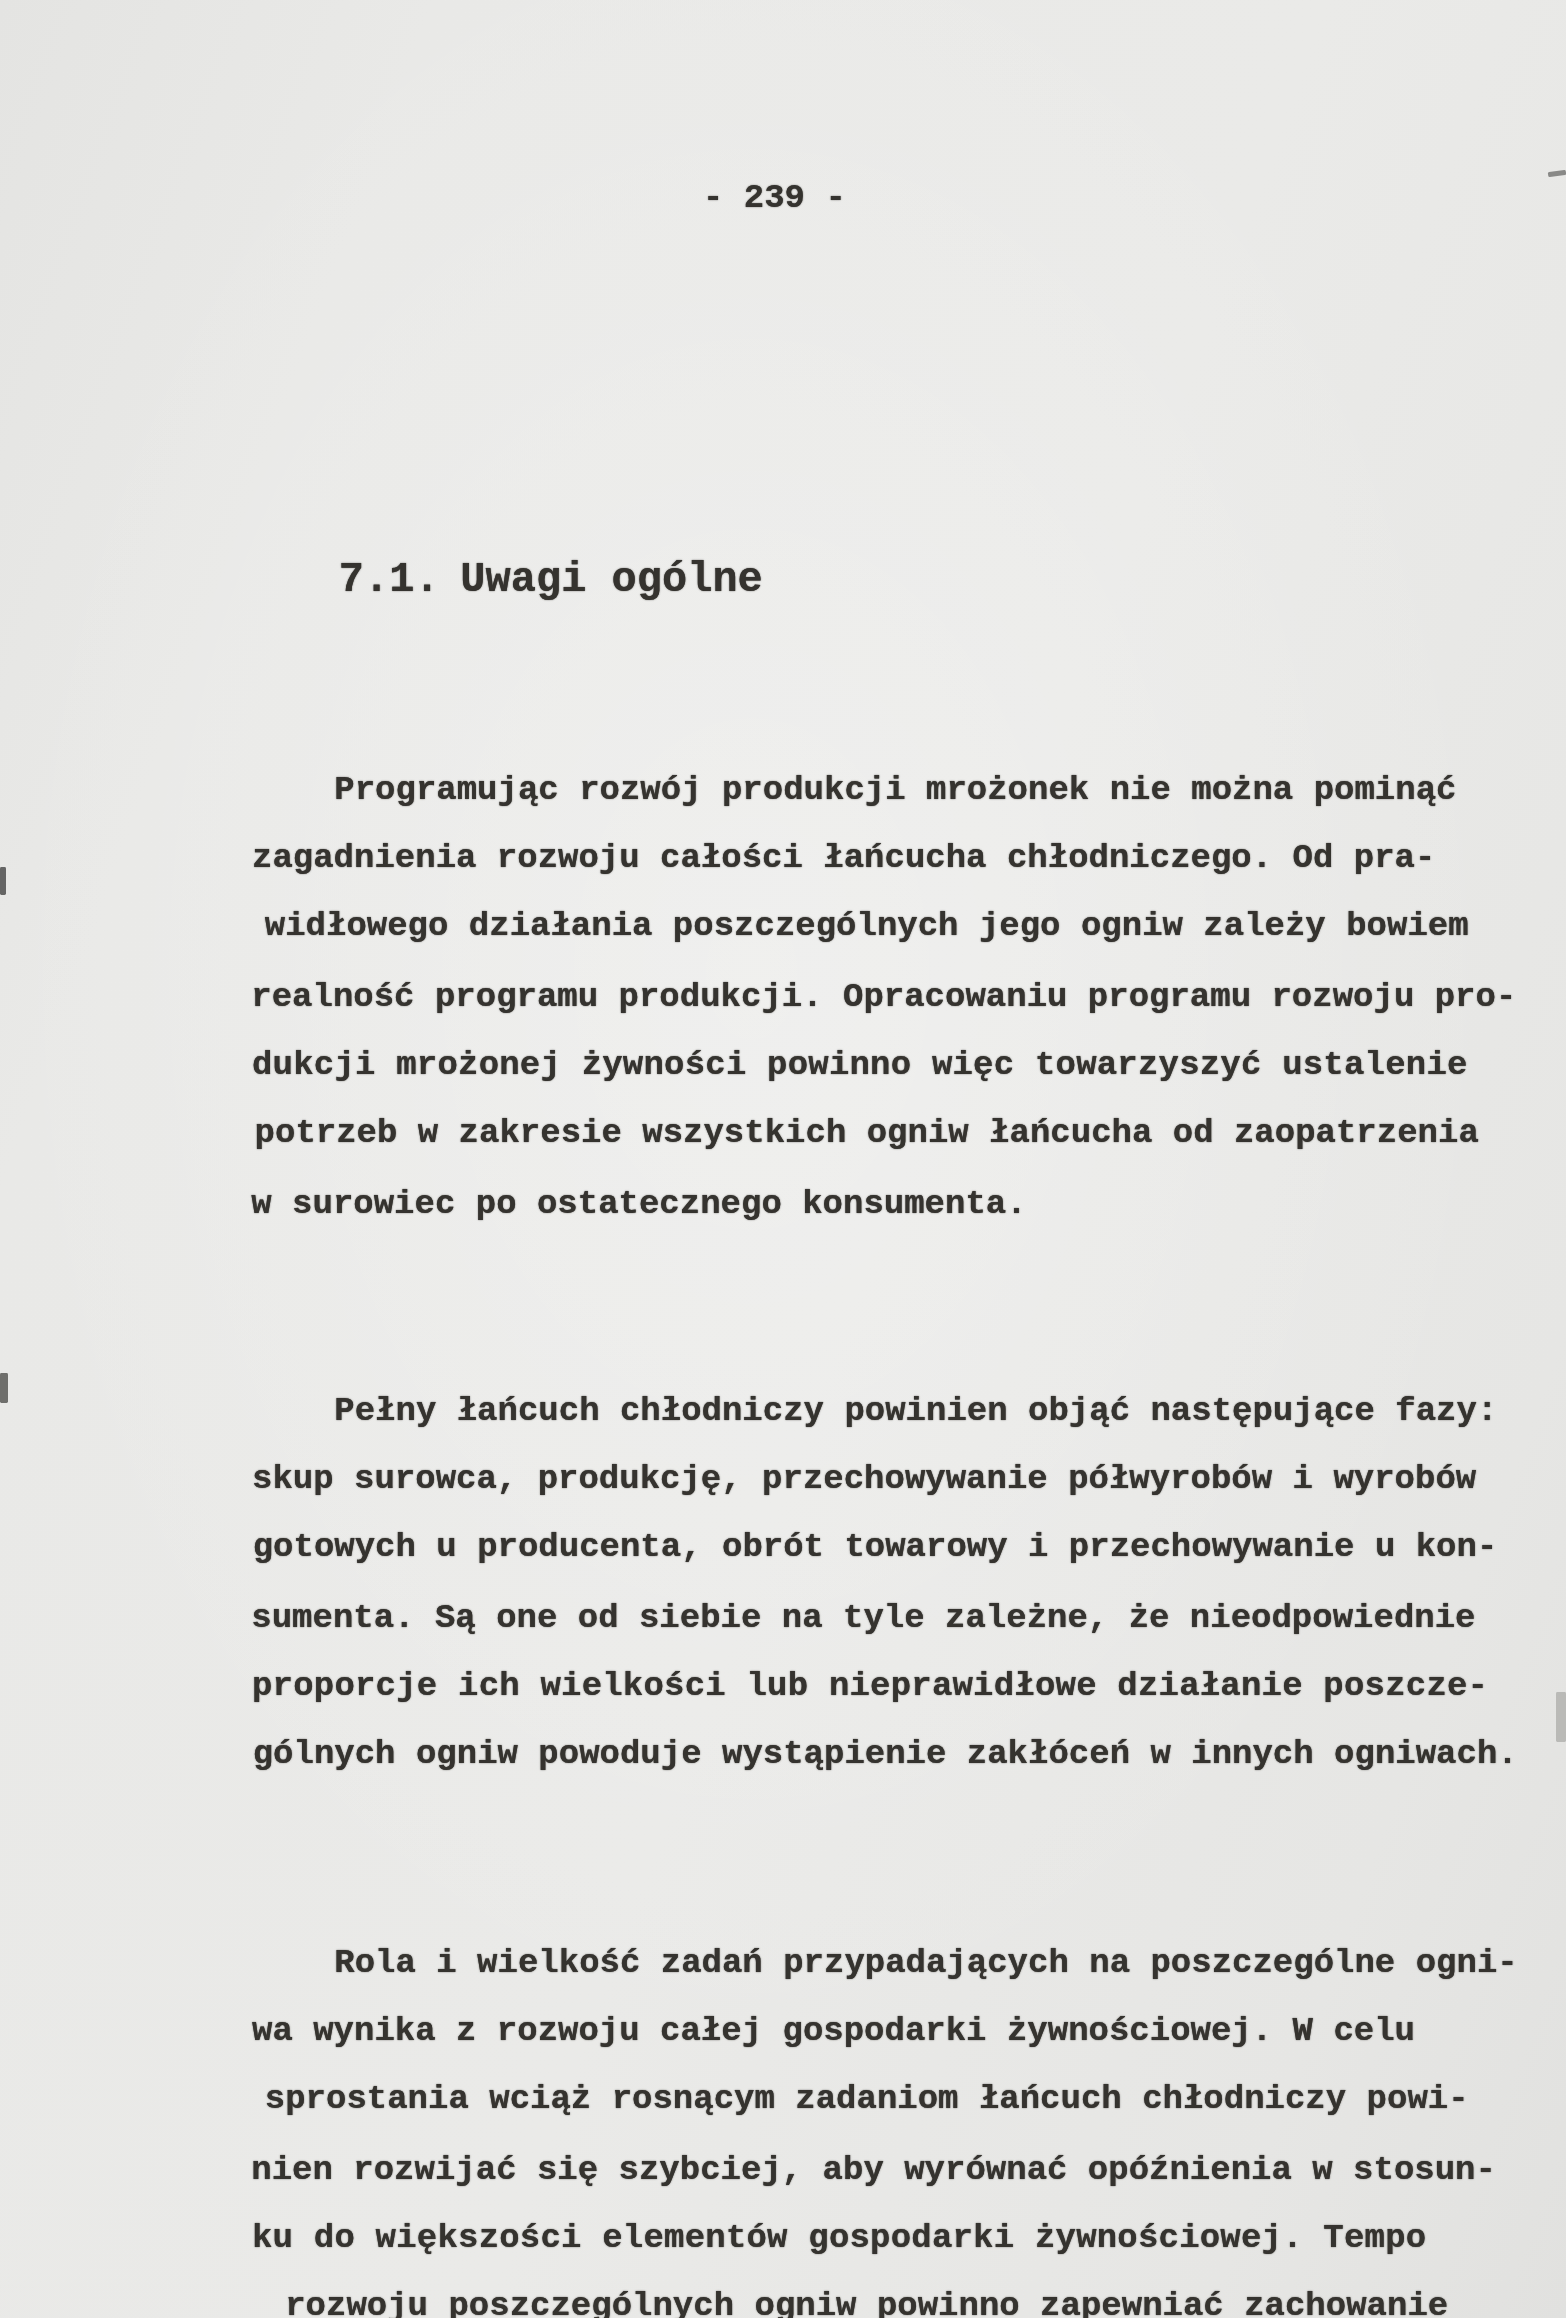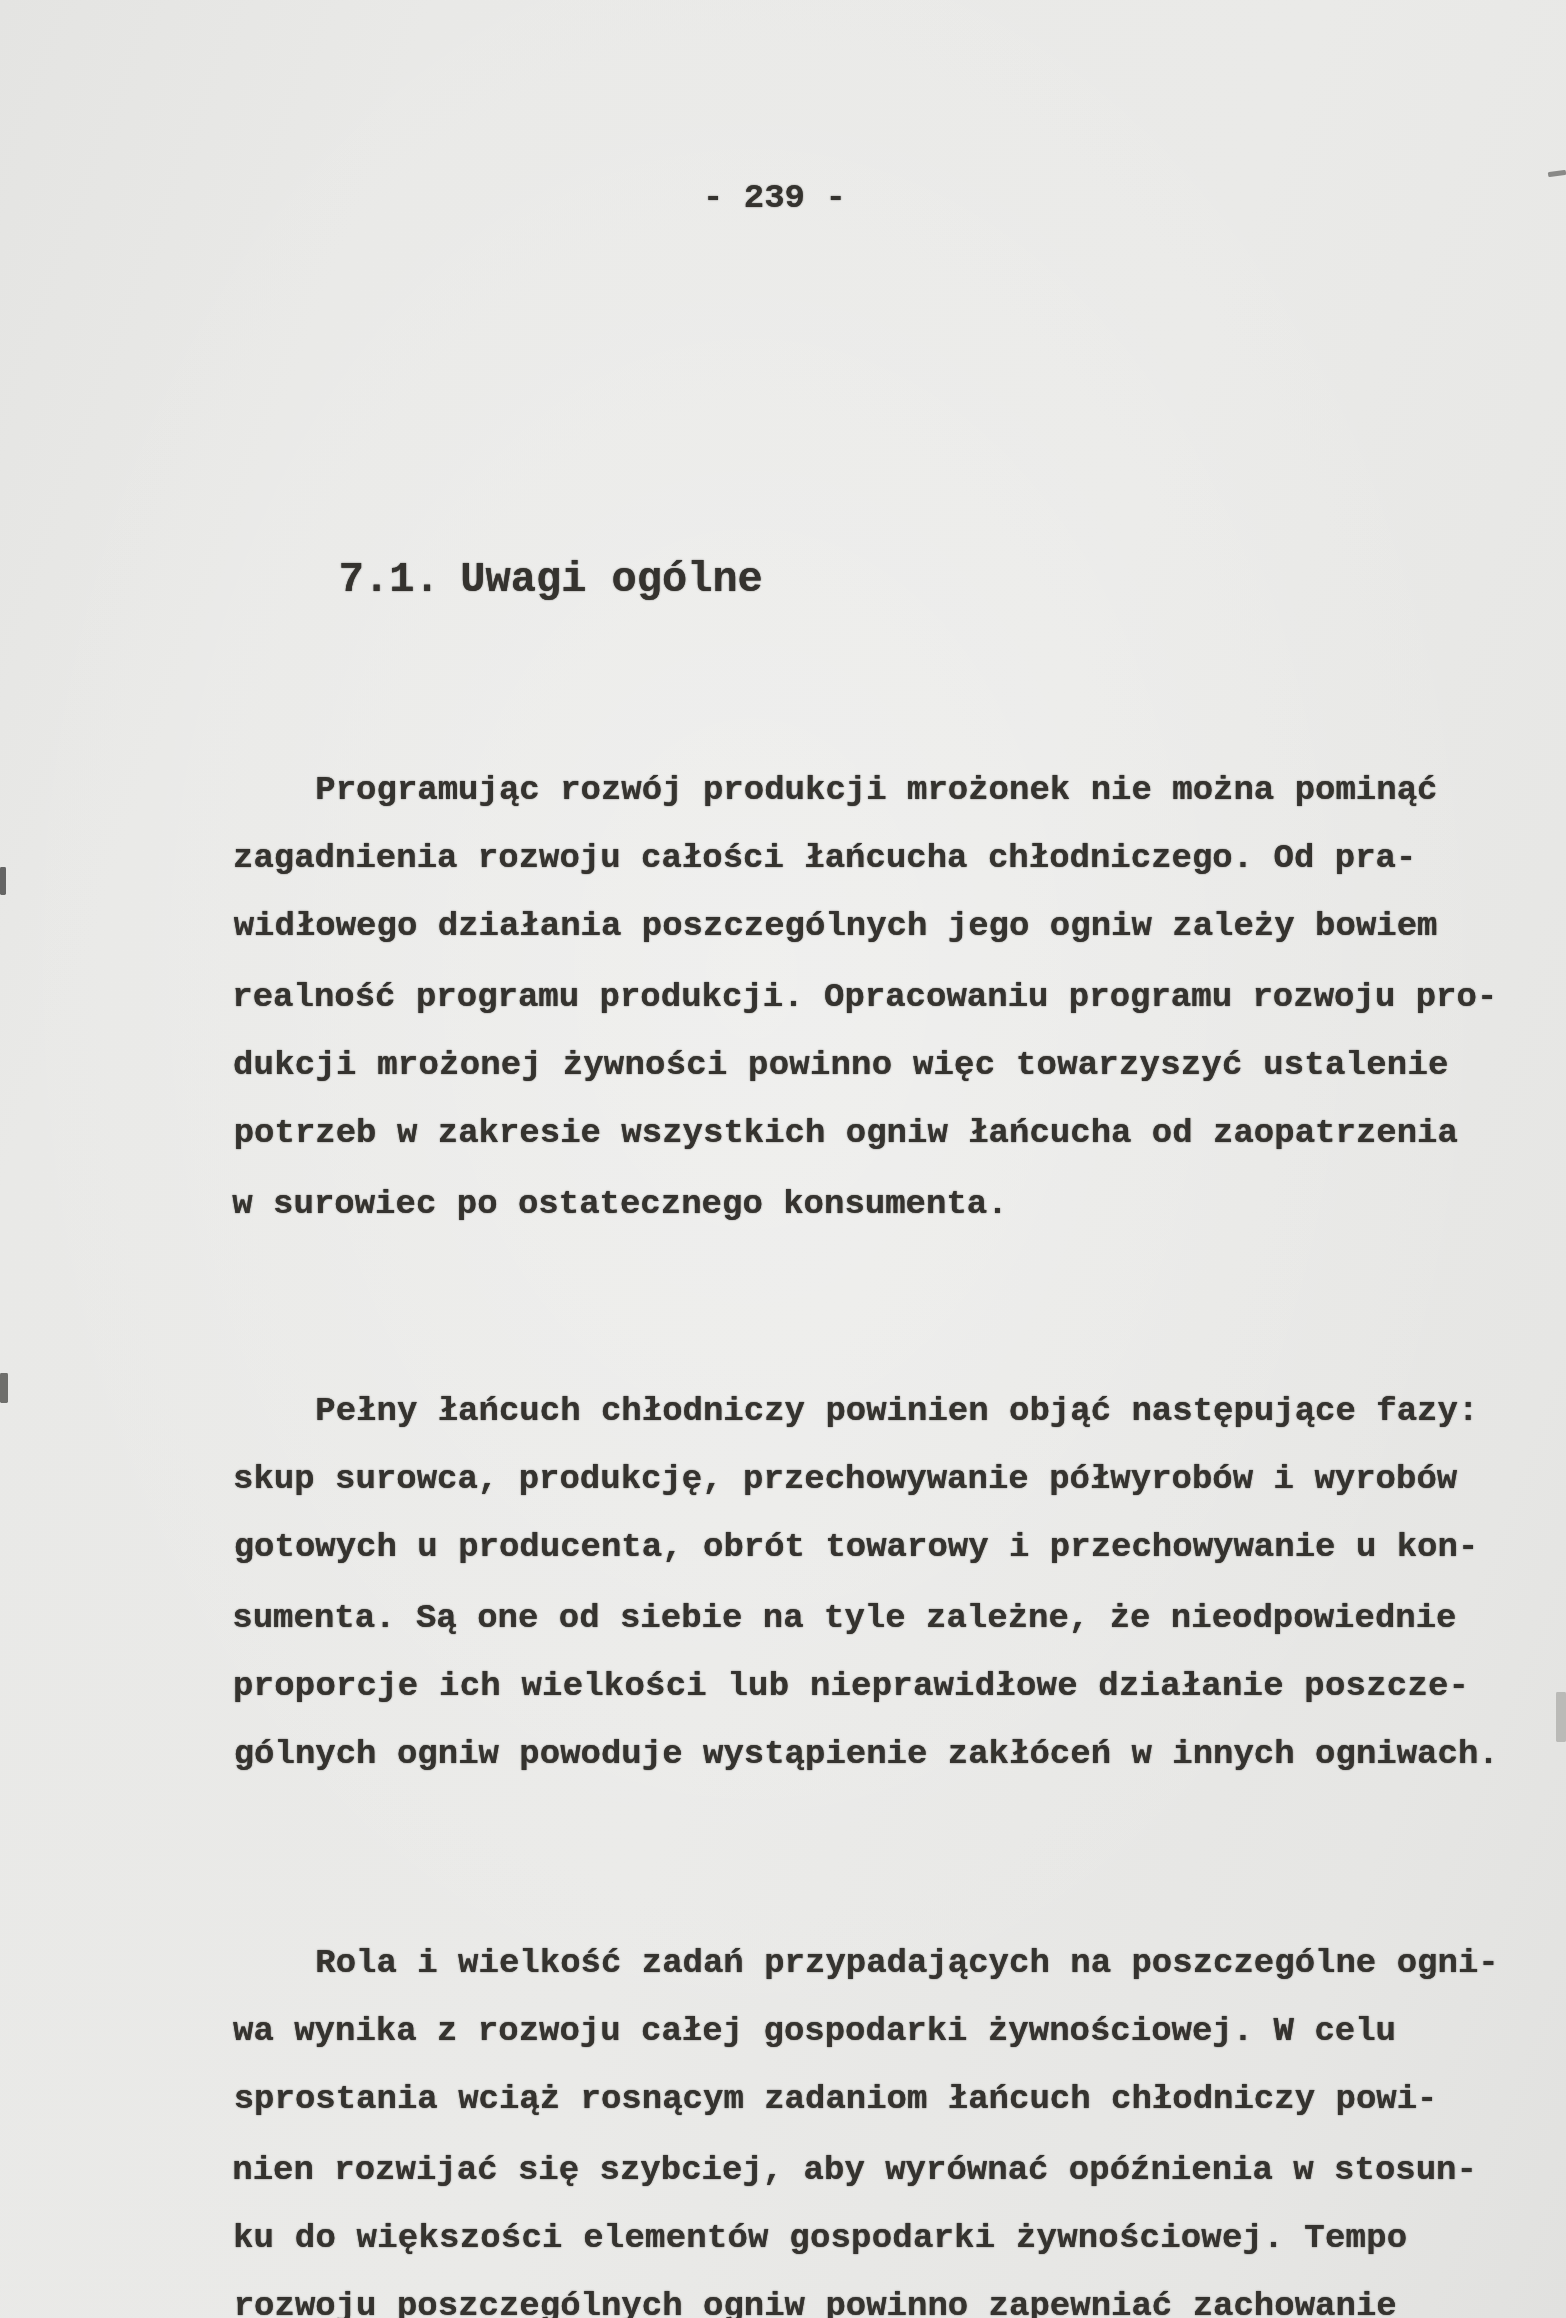--- a/index.html
+++ b/index.html
@@ -32,24 +32,24 @@
   .h1 .title{margin-left:41px;}
   .h2{
     position:absolute;top:517px;left:238px;
     font-size:42px;line-height:1;
   }
   .h2 .title{margin-left:20.7px;}
   .body-text{
     position:absolute;top:617px;left:233px;width:1247px;
     font-size:34px;line-height:69px;
   }
-  .line{white-space:pre;}
+  .line{white-space:pre;margin-left:19px;}
   .line.indent{text-indent:83px;}
   
-  .line:nth-child(3n){transform:translate(0.7px,-0.7px);}
+  .line:nth-child(3n){transform:translate(0.7px,-0.7px);text-align:center;}
   .line:nth-child(3n+1){transform:translate(-0.7px,0.7px);}
   .line:nth-child(5n){letter-spacing:0.2px;}
   
   .artifact{position:absolute;background:#3a3a38;border-radius:1.4px;}
   .a-dash{top:171px;left:1548px;width:18px;height:4.8px;transform:rotate(-8deg);opacity:.55;}
   .a-left1{top:867px;left:0;width:6.2px;height:27.6px;opacity:.75;}
   .a-left2{top:1373px;left:0;width:7.6px;height:30px;opacity:.7;}
   .a-right1{top:1692px;left:1556px;width:10.3px;height:50px;opacity:.25;}
 </style>
 </head>

